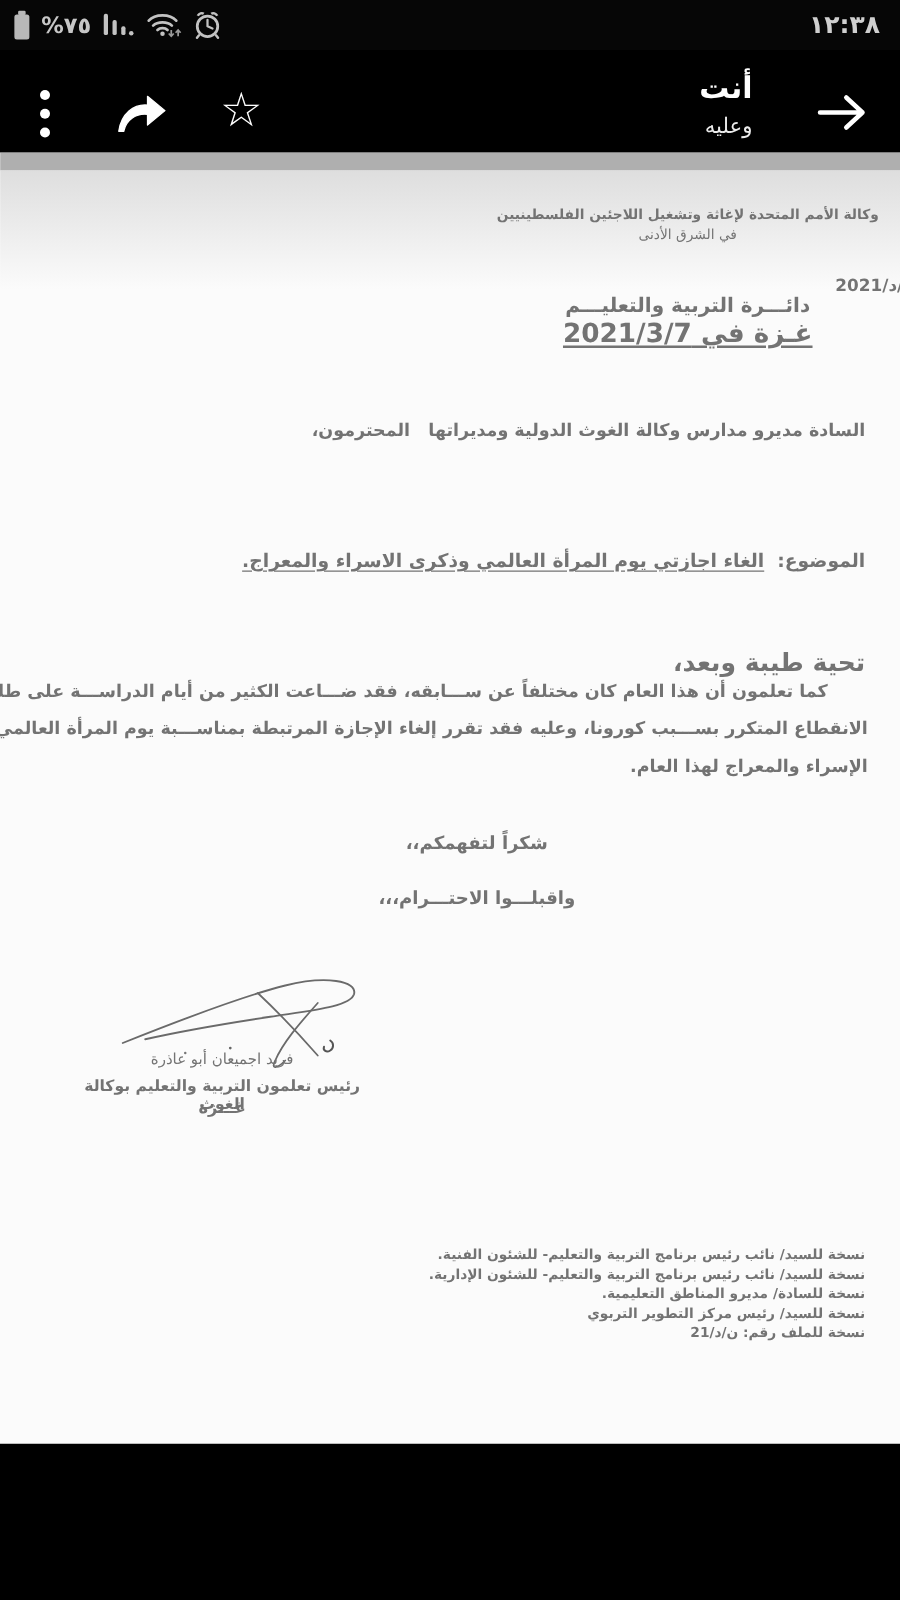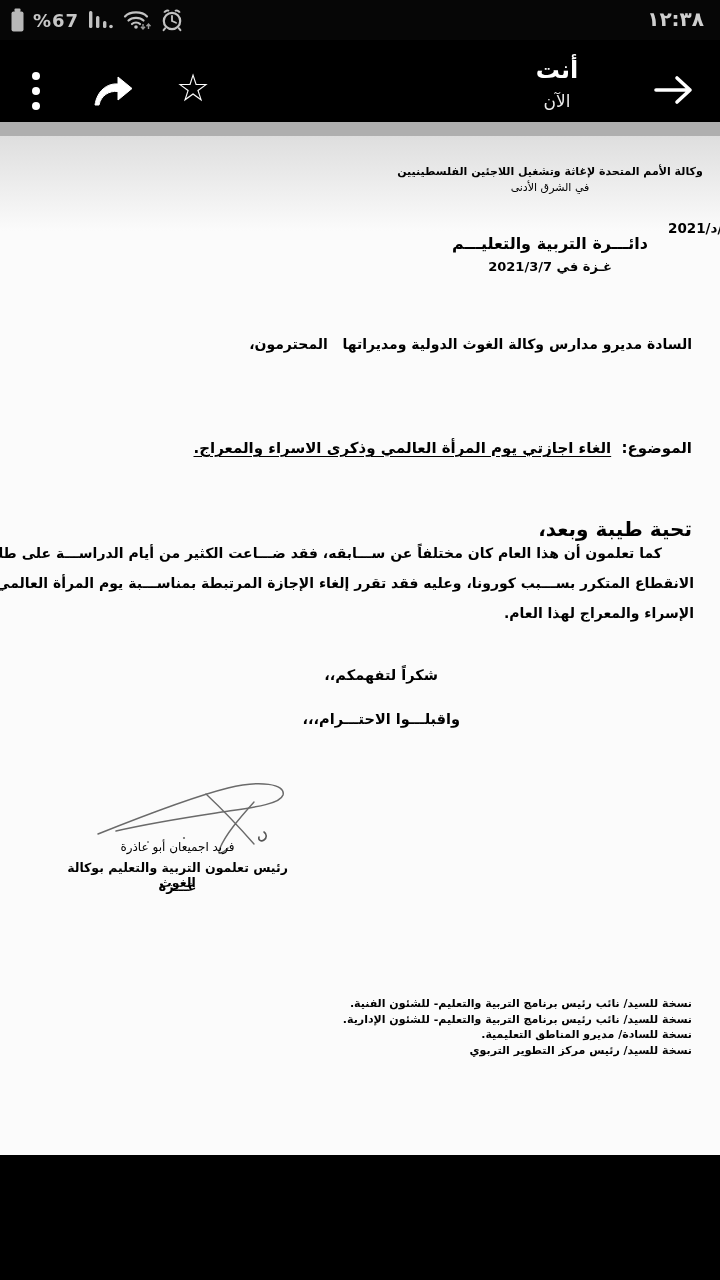--- a/index.html
+++ b/index.html
@@ -10,38 +10,38 @@
   
   .status-bar { position:absolute; top:0; left:0; width:720px; height:40px; background:#060606; }
   .sb-left { position:absolute; left:10px; top:0; height:40px; display:flex; align-items:center; gap:8px; }
   .sb-percent { color:#c6c6c6; font-size:18px; font-weight:bold; letter-spacing:1px; }
   .sb-time { position:absolute; right:16px; top:7px; color:#cfcfcf; font-size:20px; font-weight:bold;margin-left:38px; }
   .sb-icon { display:block; }
 
   
   .toolbar { position:absolute; top:40px; left:0; width:720px; height:82px; background:#000; }
   .tb-back { position:absolute; right:24px; top:34px; width:44px; height:32px; cursor:pointer; }
-  .tb-titles { position:absolute; right:118px; top:12px; width:90px; text-align:center; }
+  .tb-titles { position:absolute; right:118px; top:12px; width:90px; text-align:right; }
   .tb-title { color:#ffffff; font-size:24px; font-weight:bold; line-height:36px; }
   .tb-subtitle { color:#ececec; font-size:17px; line-height:26px; }
   .tb-menu { position:absolute; left:30px; top:32px; width:12px; height:38px; display:flex; flex-direction:column; justify-content:space-between; align-items:center; cursor:pointer; }
   .tb-menu i { width:8px; height:8px; border-radius:50%; background:#fff; }
   .tb-share { position:absolute; left:90px; top:34px; width:46px; height:34px; cursor:pointer; }
   .tb-star { position:absolute; left:176px; top:26px; color:#fff; font-size:38px; line-height:44px; cursor:pointer; }
 
   
-  .document { position:absolute; top:122px; left:0; width:720px; height:1033px; background:#fbfbfb; overflow:hidden; direction:rtl; color:#000000; }
+  .document { position:absolute; top:122px; left:0; width:720px; height:1033px; background:#fbfbfb; overflow:hidden; direction:rtl; color:#737373; }
   .doc-topband { position:absolute; top:0; left:0; width:720px; height:14px; background:#afafaf; }
   .doc-fade { position:absolute; top:14px; left:0; width:720px; height:95px; background:linear-gradient(#dedede,#fbfbfb); }
 
   .doc-header { position:absolute; top:42px; left:390px; width:320px; text-align:center; }
   .doc-org1 { font-size:11px; font-weight:bold; line-height:16px; }
   .doc-org2 { font-size:11px; font-weight:normal; line-height:16px; }
   .doc-dept { font-size:16px; font-weight:bold; line-height:23px;margin-top:36px; }
-  .doc-date { font-size:13px; font-weight:bold; line-height:23px; text-underline-offset:3px; }
+  .doc-date { font-size:21px; font-weight:bold; line-height:23px; text-decoration:underline; text-underline-offset:3px; }
 
   .doc-ref { position:absolute; top:98px; left:668px; width:160px; direction:rtl; text-align:left; font-size:13.5px; font-weight:bold; }
 
   .doc-addressee { position:absolute; top:214px; right:28px; font-size:14px; font-weight:bold; white-space:pre; }
 
   .doc-subject { position:absolute; top:317px; right:28px; font-size:15px; font-weight:bold; }
   .doc-subject .subj-text { text-decoration:underline; text-underline-offset:3px; }
 
   .doc-greeting { position:absolute; top:395px; right:28px; font-size:20px; font-weight:bold; }
 
@@ -65,21 +65,21 @@
 <body>
 
 <div id="screen">
 
   <div class="status-bar">
     <div class="sb-left">
       <svg class="sb-icon" width="15" height="25" viewBox="0 0 15 25">
         <rect x="4.5" y="0.5" width="6" height="3.5" rx="1" fill="#b8b8b8"></rect>
         <rect x="1.5" y="3.5" width="12" height="20" rx="2" fill="#b8b8b8"></rect>
       </svg>
-      <span class="sb-percent" dir="ltr">%67</span>
+      <span class="sb-percent" dir="ltr">%٧٥</span>
       <svg class="sb-icon" width="27" height="22" viewBox="0 0 27 22">
         <rect x="2" y="2" width="3.4" height="17" rx="1.5" fill="#c2c2c2"></rect>
         <rect x="9" y="7" width="3.4" height="12" rx="1.5" fill="#c2c2c2"></rect>
         <rect x="16" y="12" width="3.4" height="7" rx="1.5" fill="#c2c2c2"></rect>
         <circle cx="24" cy="17.5" r="1.8" fill="#c2c2c2"></circle>
       </svg>
       <svg class="sb-icon" width="30" height="24" viewBox="0 0 30 24">
         <path d="M3,8.5 C8,3 20,3 25,8.5" fill="none" stroke="#c2c2c2" stroke-width="2.2" stroke-linecap="round"></path>
         <path d="M6.5,12.5 C10,9 18,9 21.5,12.5" fill="none" stroke="#c2c2c2" stroke-width="2.2" stroke-linecap="round"></path>
         <path d="M10,16 C12,14 16,14 18,16" fill="none" stroke="#c2c2c2" stroke-width="2.2" stroke-linecap="round"></path>
@@ -97,21 +97,21 @@
     </div>
     <span class="sb-time" dir="ltr">١٢:٣٨</span>
   </div>
 
   <div class="toolbar">
     <svg class="tb-back" viewBox="0 0 44 32">
       <path d="M4,16 H38 M25,4 L38,16 L25,28" fill="none" stroke="#ffffff" stroke-width="3.6" stroke-linecap="round" stroke-linejoin="round"></path>
     </svg>
     <div class="tb-titles">
       <div class="tb-title">أنت</div>
-      <div class="tb-subtitle">الآن</div>
+      <div class="tb-subtitle">وعليه</div>
     </div>
     <div class="tb-menu">
         <i></i>
         <i></i>
         <i></i>
       </div>
     <svg class="tb-share" viewBox="0 0 46 34">
       <path d="M5,31 C7,17 17,9 28,10 L28,3 L42,14.5 L28,26 L28,17.5 C19,16.5 11,21.5 9,31 Z" fill="#ffffff" stroke="#ffffff" stroke-width="1" stroke-linejoin="round"></path>
     </svg>
     <div class="tb-star">☆</div>
@@ -154,16 +154,17 @@
     </svg>
     <div class="sig-name">فريد اجميعان أبو عاذرة</div>
     <div class="sig-title">رئيس تعلمون التربية والتعليم بوكالة الغوث</div>
     <div class="sig-loc">غـــزة</div>
 
     <div class="doc-copies">
       <div>نسخة للسيد/ نائب رئيس برنامج التربية والتعليم- للشئون الفنية.</div>
       <div>نسخة للسيد/ نائب رئيس برنامج التربية والتعليم- للشئون الإدارية.</div>
       <div>نسخة للسادة/ مديرو المناطق التعليمية.</div>
       <div>نسخة للسيد/ رئيس مركز التطوير التربوي</div>
+      <div>نسخة للملف رقم: ن/د/21</div>
     </div>
   </div>
 
 </div>
 
 </body></html>

